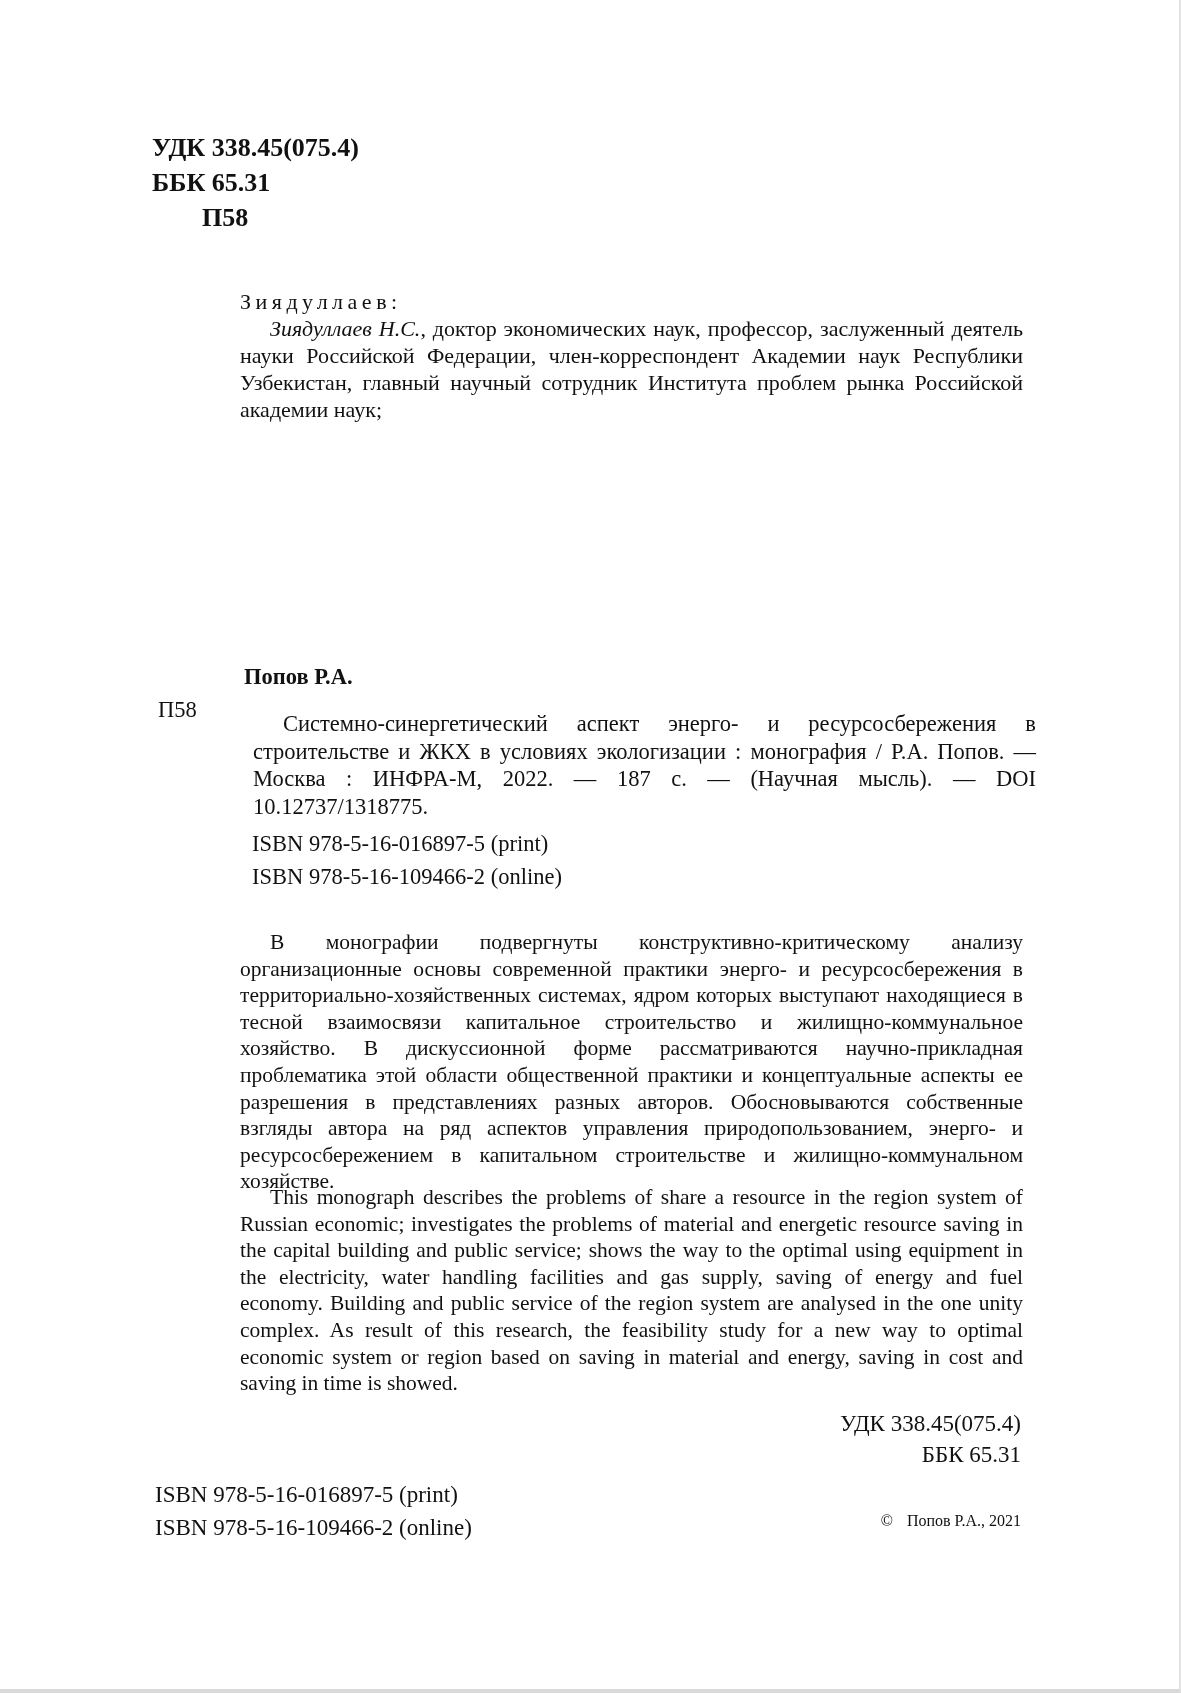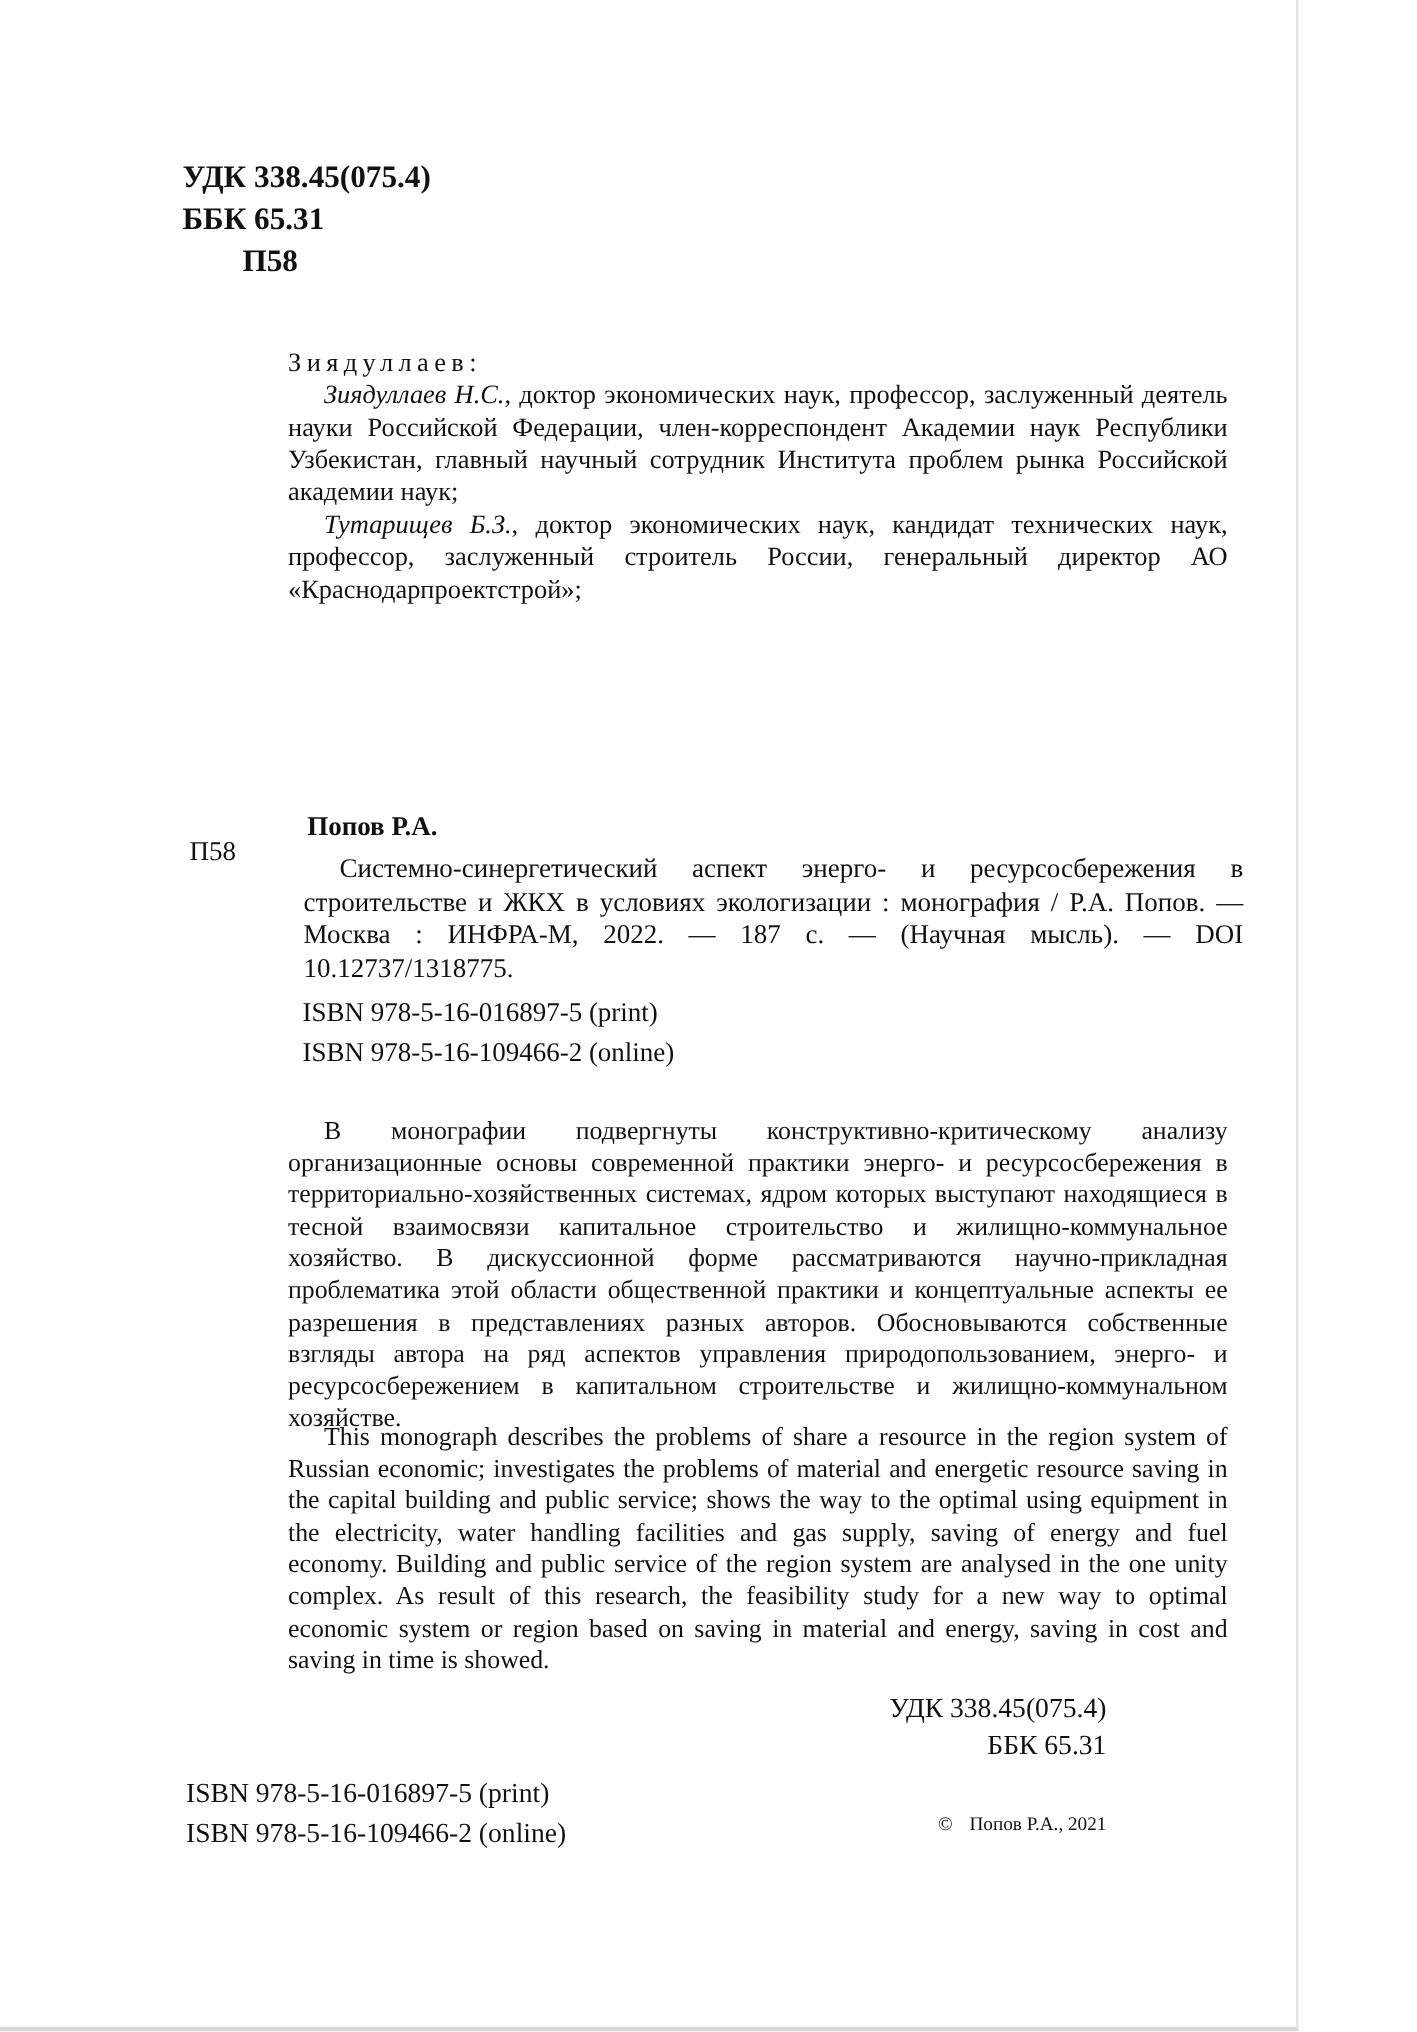--- a/index.html
+++ b/index.html
@@ -2,21 +2,21 @@
 <html lang="ru"><head>
 <meta charset="utf-8">
 <style>
   html, body {
     margin: 0;
     padding: 0;
     background: #ffffff;
   }
   .page {
     position: relative;
-    width: 1082px;
+    width: 1181px;
     height: 1693px;
     background: #ffffff;
     font-family: "Liberation Serif", "DejaVu Serif", serif;
     color: #111111;
     overflow: hidden;
     box-sizing: border-box;
     border-right: 2px solid #e3e3e3;
     border-bottom: 4px solid #d9d9d9;
   }
   
@@ -53,21 +53,21 @@
     text-indent: 30px;
   }
   .rev-name { font-style: italic; }
 
   .author-heading {
     position: absolute;
     left: 240px;
     top: 660px;
     font-size: 22.5px;
     font-weight: bold;
-    margin: 16px;
+    margin: 4px;
   }
 
   .catalog-code {
     position: absolute;
     left: 158px;
     top: 697px;
     font-size: 22.5px;
   }
   .catalog-entry {
     top: 697px;
@@ -140,21 +140,20 @@
 
   <div class="top-codes">
     <span class="code-line">УДК 338.45(075.4)</span>
     <span class="code-line">ББК 65.31</span>
     <span class="code-line code-indent">П58</span>
   </div>
 
   <div class="column reviewers">
     <p class="reviewers-heading">Зиядуллаев:</p>
     <p class="rev"><span class="rev-name">Зиядуллаев Н.С.</span><span>, доктор экономических наук, профессор, заслуженный деятель науки Российской Федерации, член-корреспондент Академии наук Республики Узбекистан, главный научный сотрудник Института проблем рынка Российской академии наук;</span></p>
-    <p class="rev"><span class="rev-name">Тутарищев Б.З.</span><span>, доктор экономических наук, кандидат технических наук, профессор, заслуженный строитель России, генеральный директор АО «Краснодарпроектстрой»;</span></p>
   </div>
 
   <p class="author-heading">Попов Р.А.</p>
 
   <span class="catalog-code">П58</span>
   <p class="column catalog-entry">Системно-синергетический аспект энерго- и ресурсосбережения в строительстве и ЖКХ в условиях экологизации : монография / Р.А. Попов. — Москва : ИНФРА-М, 2022. — 187 с. — (Научная мысль). — DOI 10.12737/1318775.</p>
 
   <div class="isbn-mid">
     <div>ISBN 978-5-16-016897-5 (print)</div>
     <div>ISBN 978-5-16-109466-2 (online)</div>

